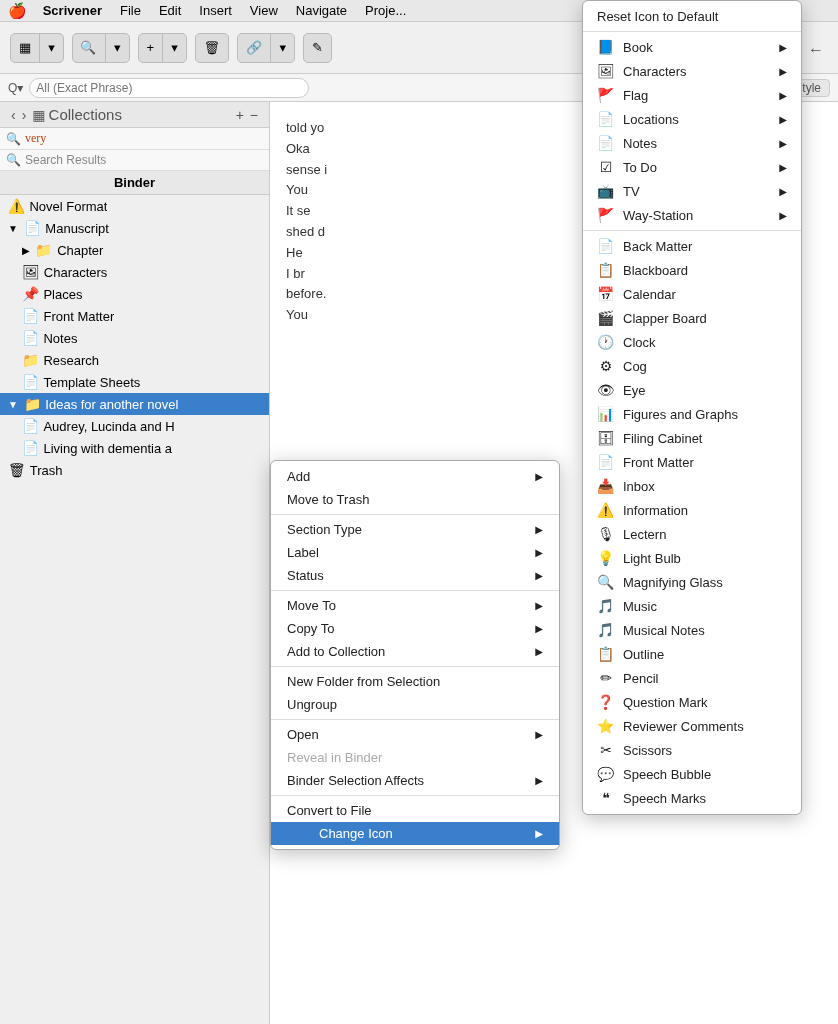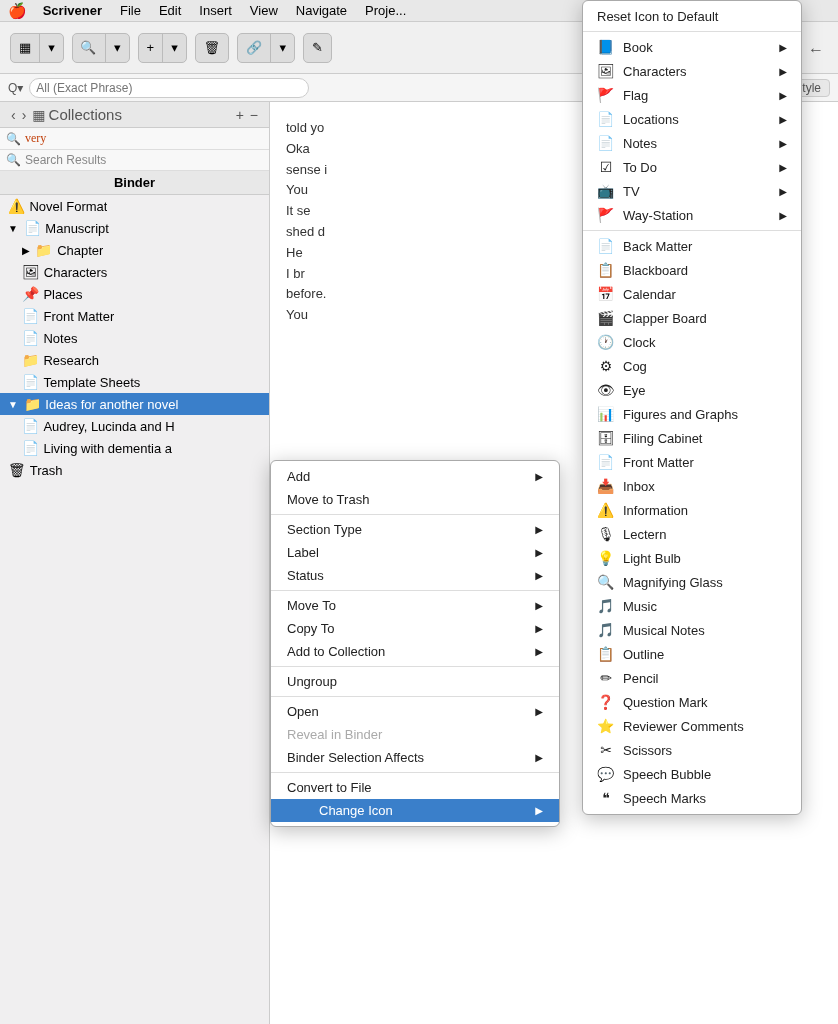--- a/index.html
+++ b/index.html
@@ -453,20 +453,23 @@
   <div class="ctx-item">
     <span>Copy To</span>
     <span class="ctx-arrow">▶</span>
   </div>
   <div class="ctx-item">
     <span>Add to Collection</span>
     <span class="ctx-arrow">▶</span>
   </div>
   <div class="ctx-separator"></div>
   <div class="ctx-item">
+    <span>New Folder from Selection</span>
+  </div>
+  <div class="ctx-item">
     <span>Ungroup</span>
   </div>
   <div class="ctx-separator"></div>
   <div class="ctx-item">
     <span>Open</span>
     <span class="ctx-arrow">▶</span>
   </div>
   <div class="ctx-item disabled">
     <span>Reveal in Binder</span>
   </div>

